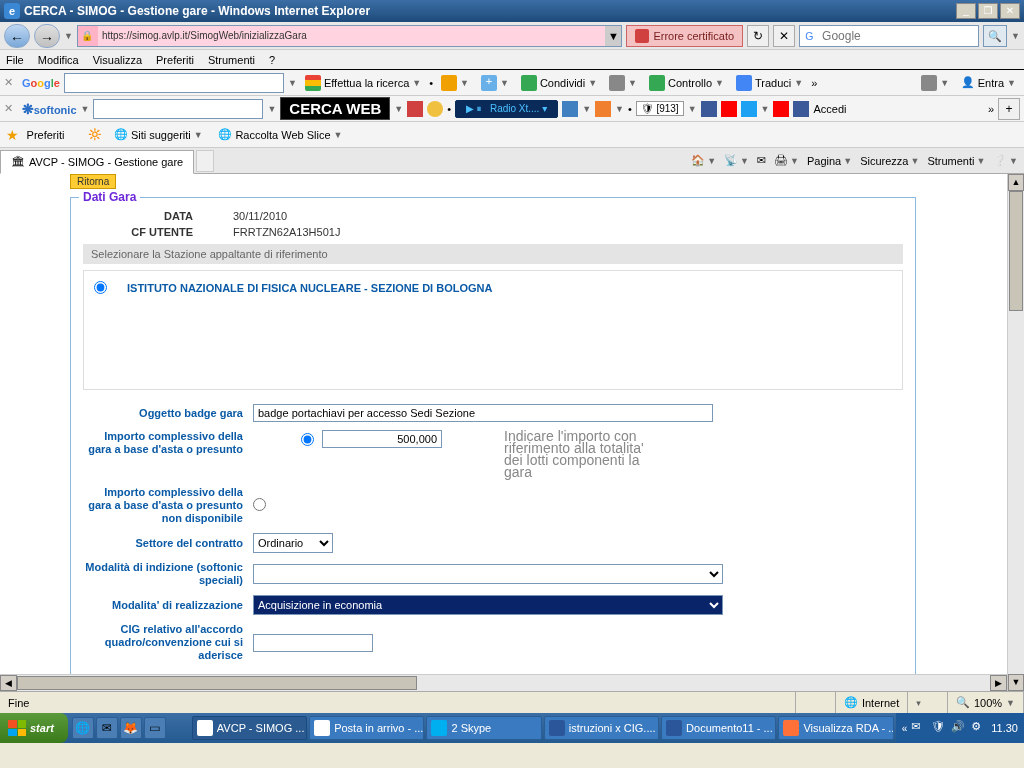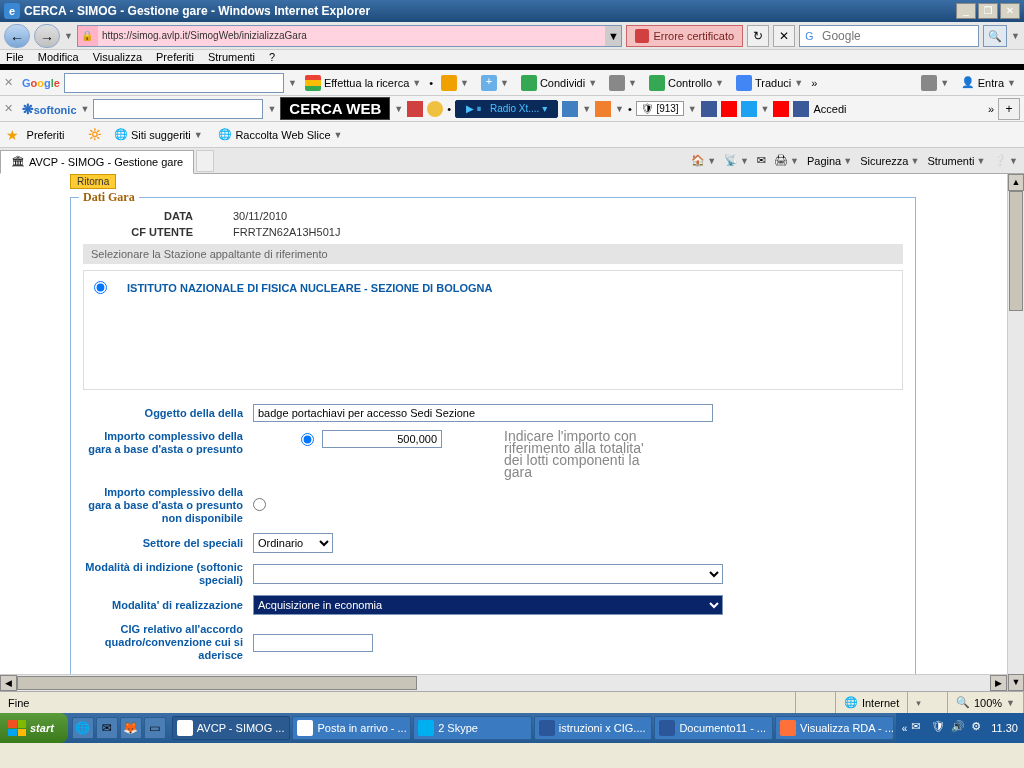--- a/index.html
+++ b/index.html
@@ -22,21 +22,21 @@
 .addrdd { width: 16px; background: #ccc; text-align: center; cursor:pointer; line-height:20px; }
 .certerr { height: 22px; background: #f4c2c2; border: 1px solid #cc6666; padding: 0 8px; display:flex; align-items:center; gap:4px; color:#7a2020; font-size:11px;}
 .certerr .shield { width:14px; height:14px; background:#d04040; border-radius:2px; display:inline-block;}
 .tbbtn { width: 22px; height: 22px; border: 1px solid #aaa; background: #f0f0f0; text-align:center; line-height:20px; cursor:pointer; font-size:12px;}
 .srchbox { height: 22px; width: 180px; border: 1px solid #7a97b8; background:#fff; display:flex; align-items:center; padding:0 4px; gap:4px;}
 .srchbox .glogo { width:14px; height:14px; display:inline-block; }
 .srchinput { flex:1; border:none; font-size:12px; color:#888;}
 .srchbtn { width: 24px; height: 22px; border: 1px solid #7a97b8; background:#e0e8f0; text-align:center; line-height:20px; cursor:pointer;}
 
 
-.menubar { height: 20px; background: #f0f0f0; display: flex; align-items: center; padding: 0 6px; gap: 14px; font-size: 11px; border-bottom:6px solid #000000;}
+.menubar { height: 20px; background: #f0f0f0; display: flex; align-items: center; padding: 0 6px; gap: 14px; font-size: 11px; border-bottom:1px solid #000000;}
 .menubar span { cursor:pointer; }
 
 
 .tbrow { height: 26px; background: #f4f4f4; border-bottom: 1px solid #ccc; display: flex; align-items: center; padding: 2px 4px; gap: 4px; font-size:11px;}
 .tbrow .xbtn { width:14px; cursor:pointer; color:#888;}
 .glabel { color:#555; font-weight:bold; letter-spacing:0px;}
 .glabel .gB{color:#4285f4;} .glabel .gR{color:#ea4335;} .glabel .gY{color:#fbbc05;} .glabel .gG{color:#34a853;}
 .tbinput { height: 20px; width: 220px; border: 1px solid #7a97b8; background:#fff;}
 .tbitem { display:flex; align-items:center; gap:3px; cursor:pointer; padding:2px 4px;}
 .tbitem .ico { width:16px; height:16px; display:inline-block; border-radius:2px;}
@@ -67,21 +67,21 @@
 .scrollv .thumb { position:absolute; top:17px; left:1px; right:1px; height:120px; background:#c8c4b8; border:1px solid #888;}
 .scrollh { position:absolute; left:0; right:17px; bottom:0; height:17px; background:#e8e8e8; border-top:1px solid #ccc; display:flex;}
 .scrollh .sbtn2 { width:17px; background:#d4d0c8; border:1px solid #888; text-align:center; font-size:9px; line-height:15px;}
 .scrollh .track { flex:1; position:relative;}
 .scrollh .hthumb { position:absolute; top:1px; bottom:1px; left:0; width:400px; background:#c8c4b8; border:1px solid #888;}
 
 .page { padding: 0 70px 0 70px; position:relative;}
 .ritorna { background:#ffcc33; border:1px solid #cc9900; padding:1px 6px; font-size:10px; color:#333; display:inline-block; margin-bottom:8px;}
 
 .fieldset { border:1px solid #8bb8e0; padding:12px 12px 20px 12px; position:relative; width:846px;}
-.legend { position:absolute; top:-8px; left:8px; background:#fff; padding:0 4px; color:#a16207; font-weight:bold; font-size:12px;font-family:Liberation Serif, serif;}
+.legend { position:absolute; top:-8px; left:8px; background:#fff; padding:0 4px; color:#6d28d9; font-weight:bold; font-size:12px;}
 
 .kvrow { display:flex; margin-bottom:4px; font-size:11px;}
 .kvrow .k { width:150px; text-align:right; padding-right:40px; color:#333; font-weight:bold;}
 .kvrow .v { color:#333;}
 
 .greybar { background:#e4e4e4; padding:4px 8px; color:#666; font-size:11px; margin:6px 0;}
 
 .stationbox { border:1px solid #ddd; height:120px; padding:10px; margin-bottom:14px;}
 .stationrow { display:flex; align-items:center; gap:20px;}
 .stationrow .stname { color:#0a5aa6; font-weight:bold; font-size:11px;}
@@ -106,21 +106,21 @@
 
 
 .taskbar { height:30px; background:linear-gradient(#3a6ea5, #245a8f); display:flex; align-items:center; padding:0; font-size:11px;}
 .startbtn { height:30px; background:linear-gradient(#5a9a3a, #3a7a1a); color:#fff; font-weight:bold; font-style:italic; padding:0 14px 0 8px; display:flex; align-items:center; gap:4px; border-radius:0 8px 8px 0; cursor:pointer;}
 .startbtn .winlogo { width:18px; height:16px; display:grid; grid-template-columns:1fr 1fr; grid-template-rows:1fr 1fr; gap:1px;}
 .startbtn .winlogo span:nth-child(1){background:#f25022;} .startbtn .winlogo span:nth-child(2){background:#7fba00;} .startbtn .winlogo span:nth-child(3){background:#00a4ef;} .startbtn .winlogo span:nth-child(4){background:#ffb900;}
 .ql { display:flex; gap:2px; padding:0 4px;}
 .ql .qli { width:22px; height:22px; background:#4a7eb5; border:1px solid #2a5e95; border-radius:2px; display:flex; align-items:center; justify-content:center; font-size:12px;}
 .tasks { display:flex; flex:1; gap:2px; padding:0 2px;}
 .task { flex:1; max-width:130px; height:24px; background:#3a7ac0; border:1px solid #2a5e95; border-radius:2px; display:flex; align-items:center; gap:4px; padding:0 4px; color:#fff; font-size:11px; overflow:hidden; white-space:nowrap; cursor:pointer;}
-.task.active { background:#2a5a8f; border:1px solid #1a4a7f;}
+.task.active { background:#2a5a8f; border:1px solid #1a4a7f;margin-left:20px;}
 .task .tico { width:16px; height:16px; background:#fff; border-radius:2px; flex-shrink:0;}
 .tray { background:#1e5a9a; height:30px; display:flex; align-items:center; gap:4px; padding:0 6px; color:#fff;}
 .tray .trico { width:16px; height:16px; display:inline-block;}
 .clock { font-size:11px;}
 </style>
 </head>
 <body>
 
 <div class="titlebar">
   <div class="ie-icon">e</div>
@@ -328,40 +328,40 @@
       <div class="greybar">Selezionare la Stazione appaltante di riferimento</div>
 
       <div class="stationbox">
         <div class="stationrow">
           <input type="radio" checked="" style="">
           <span class="stname">ISTITUTO NAZIONALE DI FISICA NUCLEARE - SEZIONE DI BOLOGNA</span>
         </div>
       </div>
 
       <div class="formrow">
-        <div class="flbl">Oggetto della della</div>
+        <div class="flbl">Oggetto badge gara</div>
         <div class="fctrl"><input class="txtinput wide" value="badge portachiavi per accesso Sedi Sezione" style=""></div>
       </div>
 
       <div class="formrow" style="align-items:flex-start;gap:48px;">
         <div class="flbl">Importo complessivo della gara a base d'asta o presunto</div>
         <div class="fctrl" style="display:flex;align-items:center;gap:8px;">
           <input type="radio" name="imp" checked="" style="">
           <input class="txtinput numinput" value="500,000" style="">
         </div>
         <div class="hint">Indicare l'importo con riferimento alla totalita' dei lotti componenti la gara</div>
       </div>
 
       <div class="formrow">
         <div class="flbl">Importo complessivo della gara a base d'asta o presunto non disponibile</div>
         <div class="fctrl"><input type="radio" name="imp" style=""></div>
       </div>
 
       <div class="formrow">
-        <div class="flbl">Settore del speciali</div>
+        <div class="flbl">Settore del contratto</div>
         <div class="fctrl"><select class="sel selsm"><option>Ordinario</option></select></div>
       </div>
 
       <div class="formrow">
         <div class="flbl">Modalità di indizione (softonic speciali)</div>
         <div class="fctrl"><select class="sel selwide"><option></option></select></div>
       </div>
 
       <div class="formrow">
         <div class="flbl">Modalita' di realizzazione</div>

